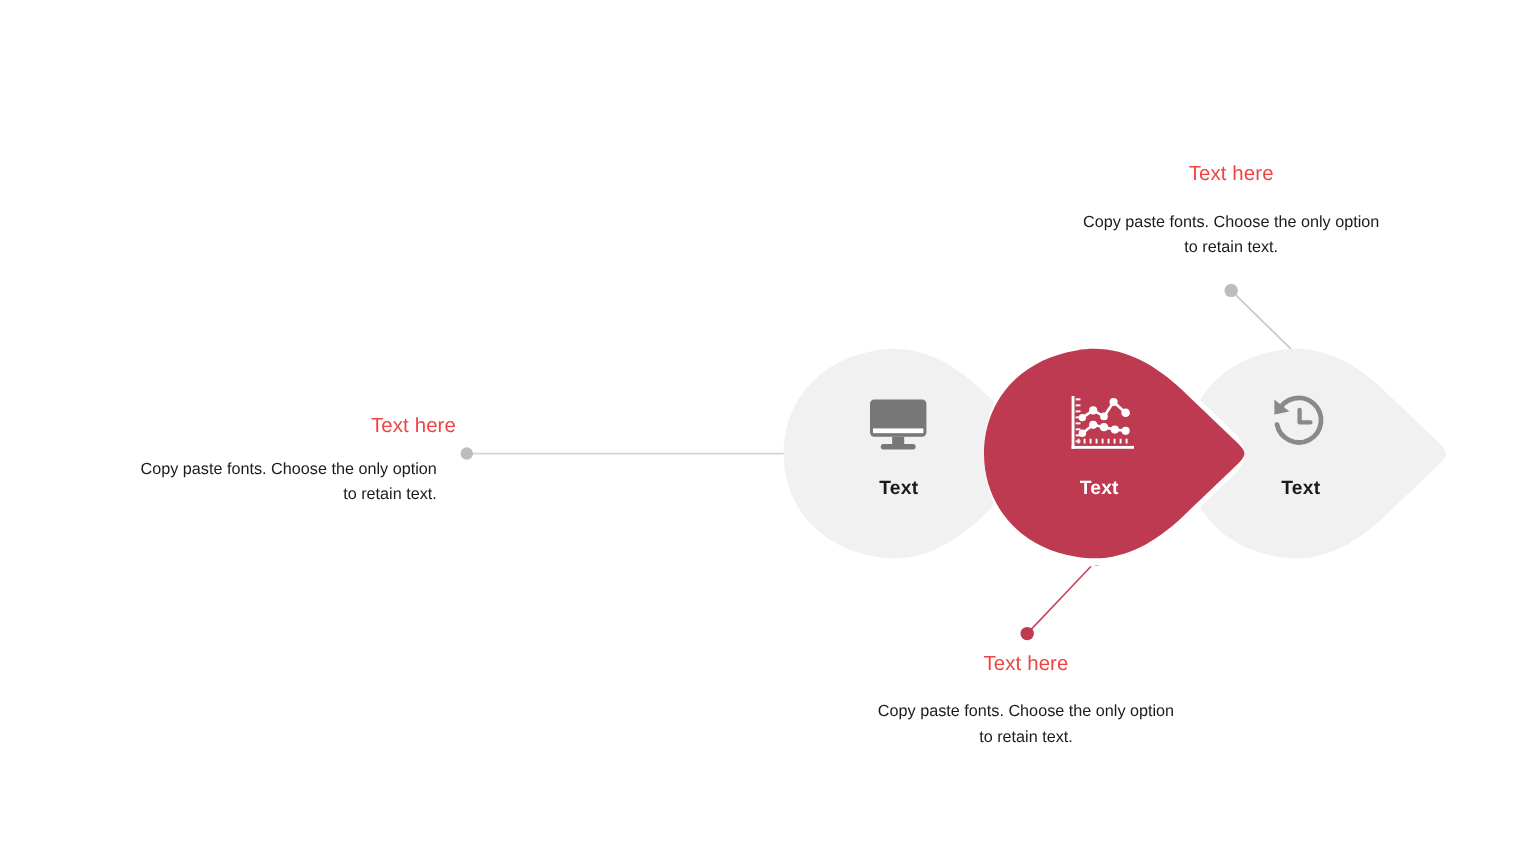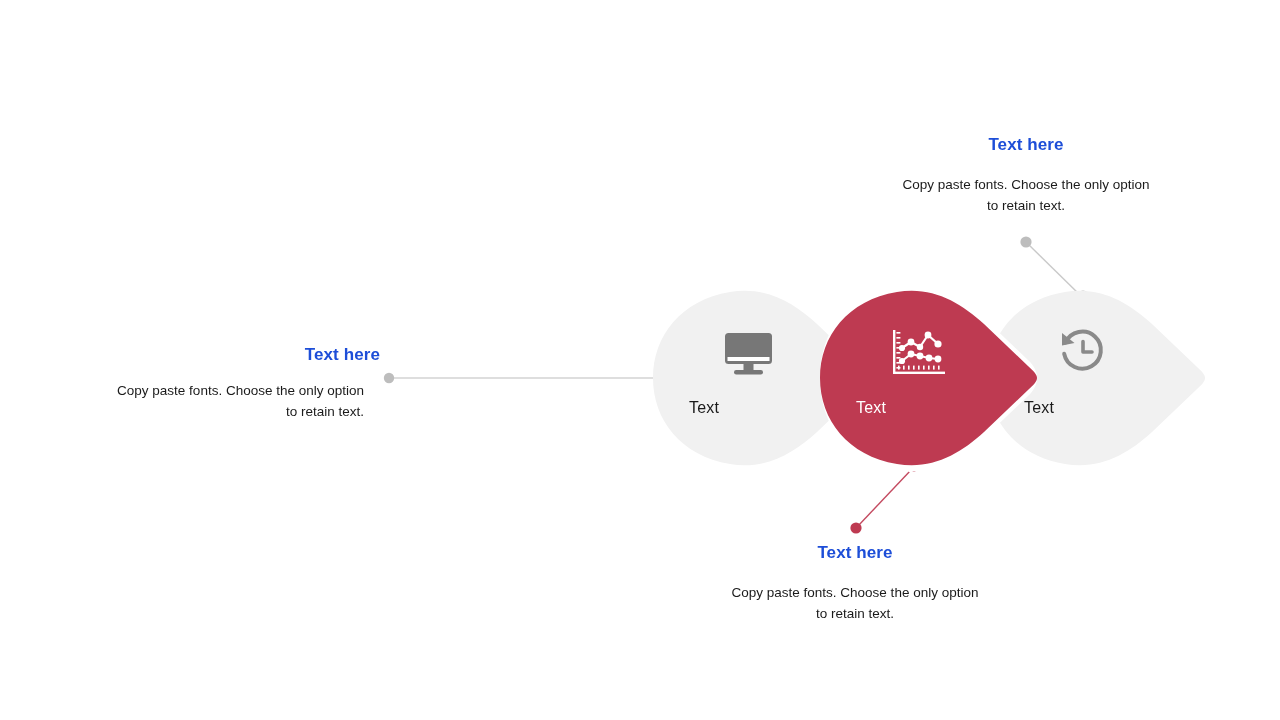--- a/index.html
+++ b/index.html
@@ -30,22 +30,22 @@
     width: 1280px;
     height: 720px;
   }
 
   
   .callout {
     position: absolute;
   }
   .callout-title {
     font-size: 17px;
-    font-weight: bold;
-    color: #1d4ed8;
+    font-weight: normal;
+    color: #ef4444;
     letter-spacing: 0.1px;
     margin: 0 0 16px 0;
     line-height: 1.1;
   }
   .callout-body {
     font-size: 13.5px;
     color: #1b1b1b;
     line-height: 1.55;
     margin: 16px;
     font-weight: normal;
@@ -72,23 +72,23 @@
     top: 544px;
     width: 280px;
     text-align: center;
   }
   #callout-bottom .callout-title { margin-bottom: 20px; }
 
   
   .node-label {
     position: absolute;
     font-size: 16px;
-    font-weight: normal;
+    font-weight: bold;
     letter-spacing: 0.2px;
-    text-align: left;
+    text-align: center;
     width: 120px;
   }
   #node-label-1 { left: 689px; top: 399px; color: #1a1a1a; }
   #node-label-2 { left: 856px; top: 399px; color: #ffffff; }
   #node-label-3 { left: 1024px; top: 399px; color: #1a1a1a; }
 </style>
 </head>
 <body>
 
 <div id="stage">

